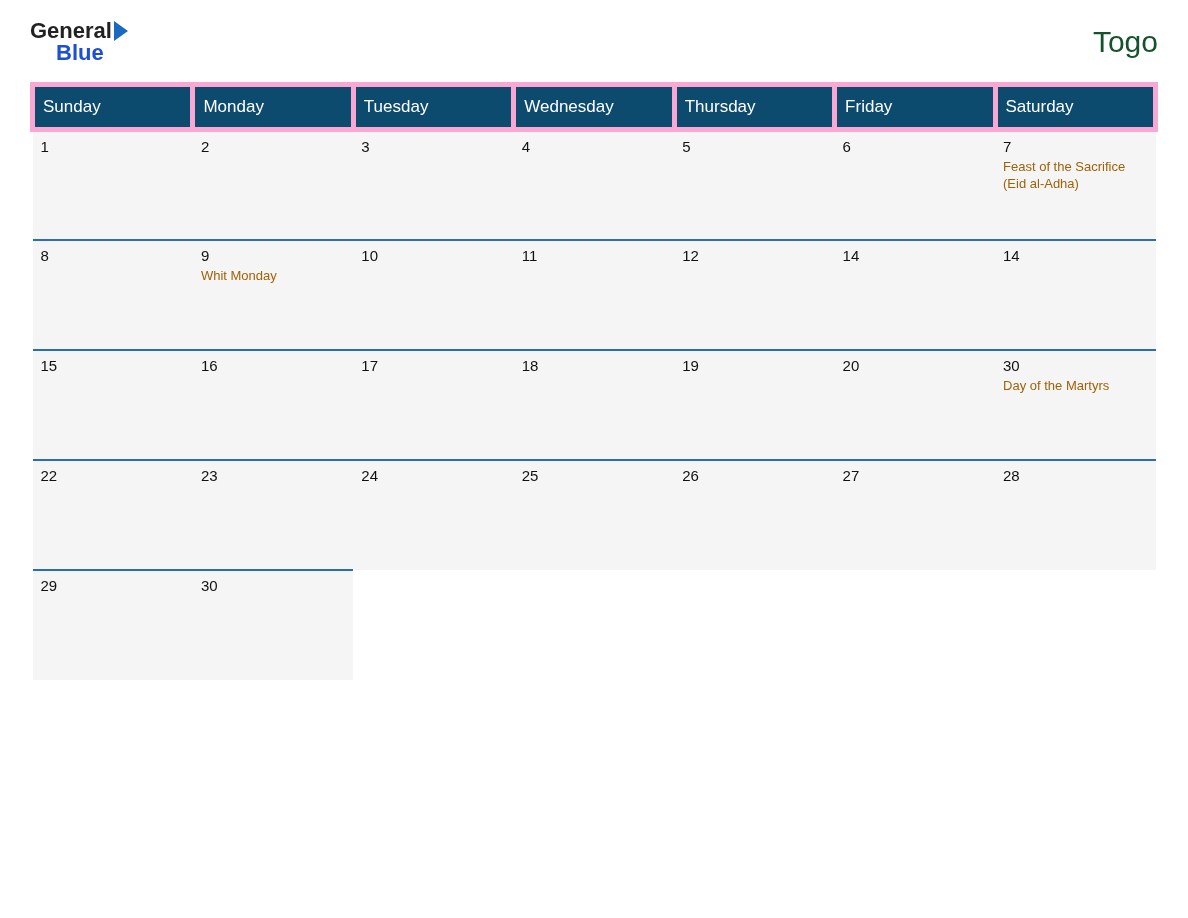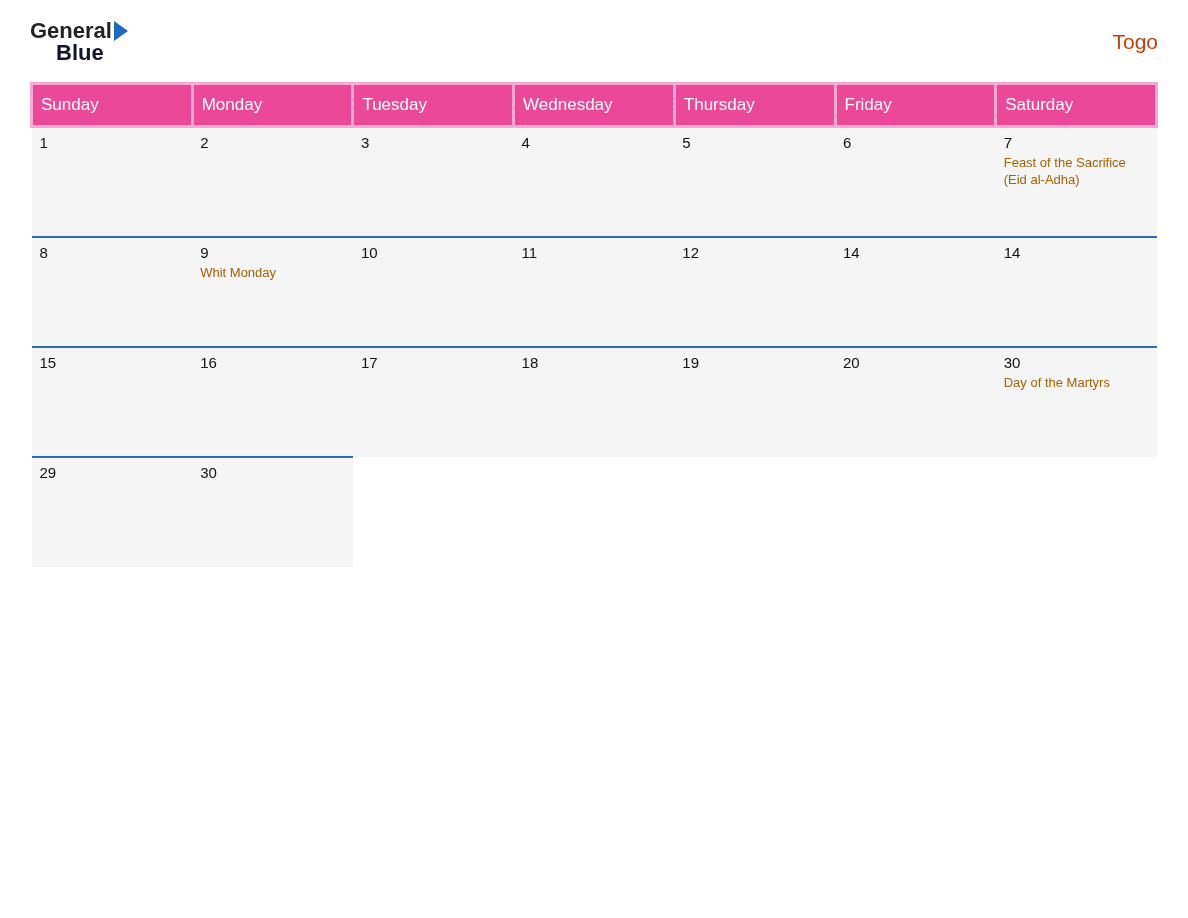--- a/index.html
+++ b/index.html
@@ -36,48 +36,48 @@
       width: 0;
       height: 0;
       border-left: 14px solid #1a6abf;
       border-top: 10px solid transparent;
       border-bottom: 10px solid transparent;
       margin-left: 2px;
     }
     .logo-blue {
       font-size: 22px;
       font-weight: bold;
-      color: #0f172a;
+      color: #1d4ed8;
       margin-left: 26px;
     }
     .title {
       font-size: 46px;
       font-weight: normal;
       color: #111;
       text-align: center;
       flex: 1;
     }
     .country {
-      font-size: 21px;
-      color: #c2410c;
+      font-size: 30px;
+      color: #14532d;
       text-align: right;
       min-width: 120px;
     }
     .calendar {
       width: 100%;
       border-collapse: collapse;
     }
     .calendar thead tr th {
-      background: #ec4899;
+      background: #0c4a6e;
       color: #fff;
       font-size: 17px;
       font-weight: normal;
       padding: 10px 8px;
       text-align: left;
-      border: 3px solid #f9a8d4;
+      border: 5px solid #f9a8d4;
     }
     .calendar tbody tr td {
       vertical-align: top;
       padding: 6px 8px;
       border-top: 2px solid #2a6db5;
       border-left: none;
       border-right: none;
       border-bottom: none;
       background: #f5f5f5;
       min-height: 110px;
@@ -198,20 +198,43 @@
           <span class="day-number">19</span>
         </td>
         <td>
           <span class="day-number">20</span>
         </td>
         <td>
           <span class="day-number">30</span>
           <div class="event">Day of the Martyrs</div>
         </td>
       </tr>
+      <tr>
+        <td>
+          <span class="day-number">22</span>
+        </td>
+        <td>
+          <span class="day-number">23</span>
+        </td>
+        <td>
+          <span class="day-number">24</span>
+        </td>
+        <td>
+          <span class="day-number">25</span>
+        </td>
+        <td>
+          <span class="day-number">26</span>
+        </td>
+        <td>
+          <span class="day-number">27</span>
+        </td>
+        <td>
+          <span class="day-number">28</span>
+        </td>
+      </tr>
       <tr class="last-row">
         <td>
           <span class="day-number">29</span>
         </td>
         <td>
           <span class="day-number">30</span>
         </td>
         <td class="empty"></td>
         <td class="empty"></td>
         <td class="empty"></td>

